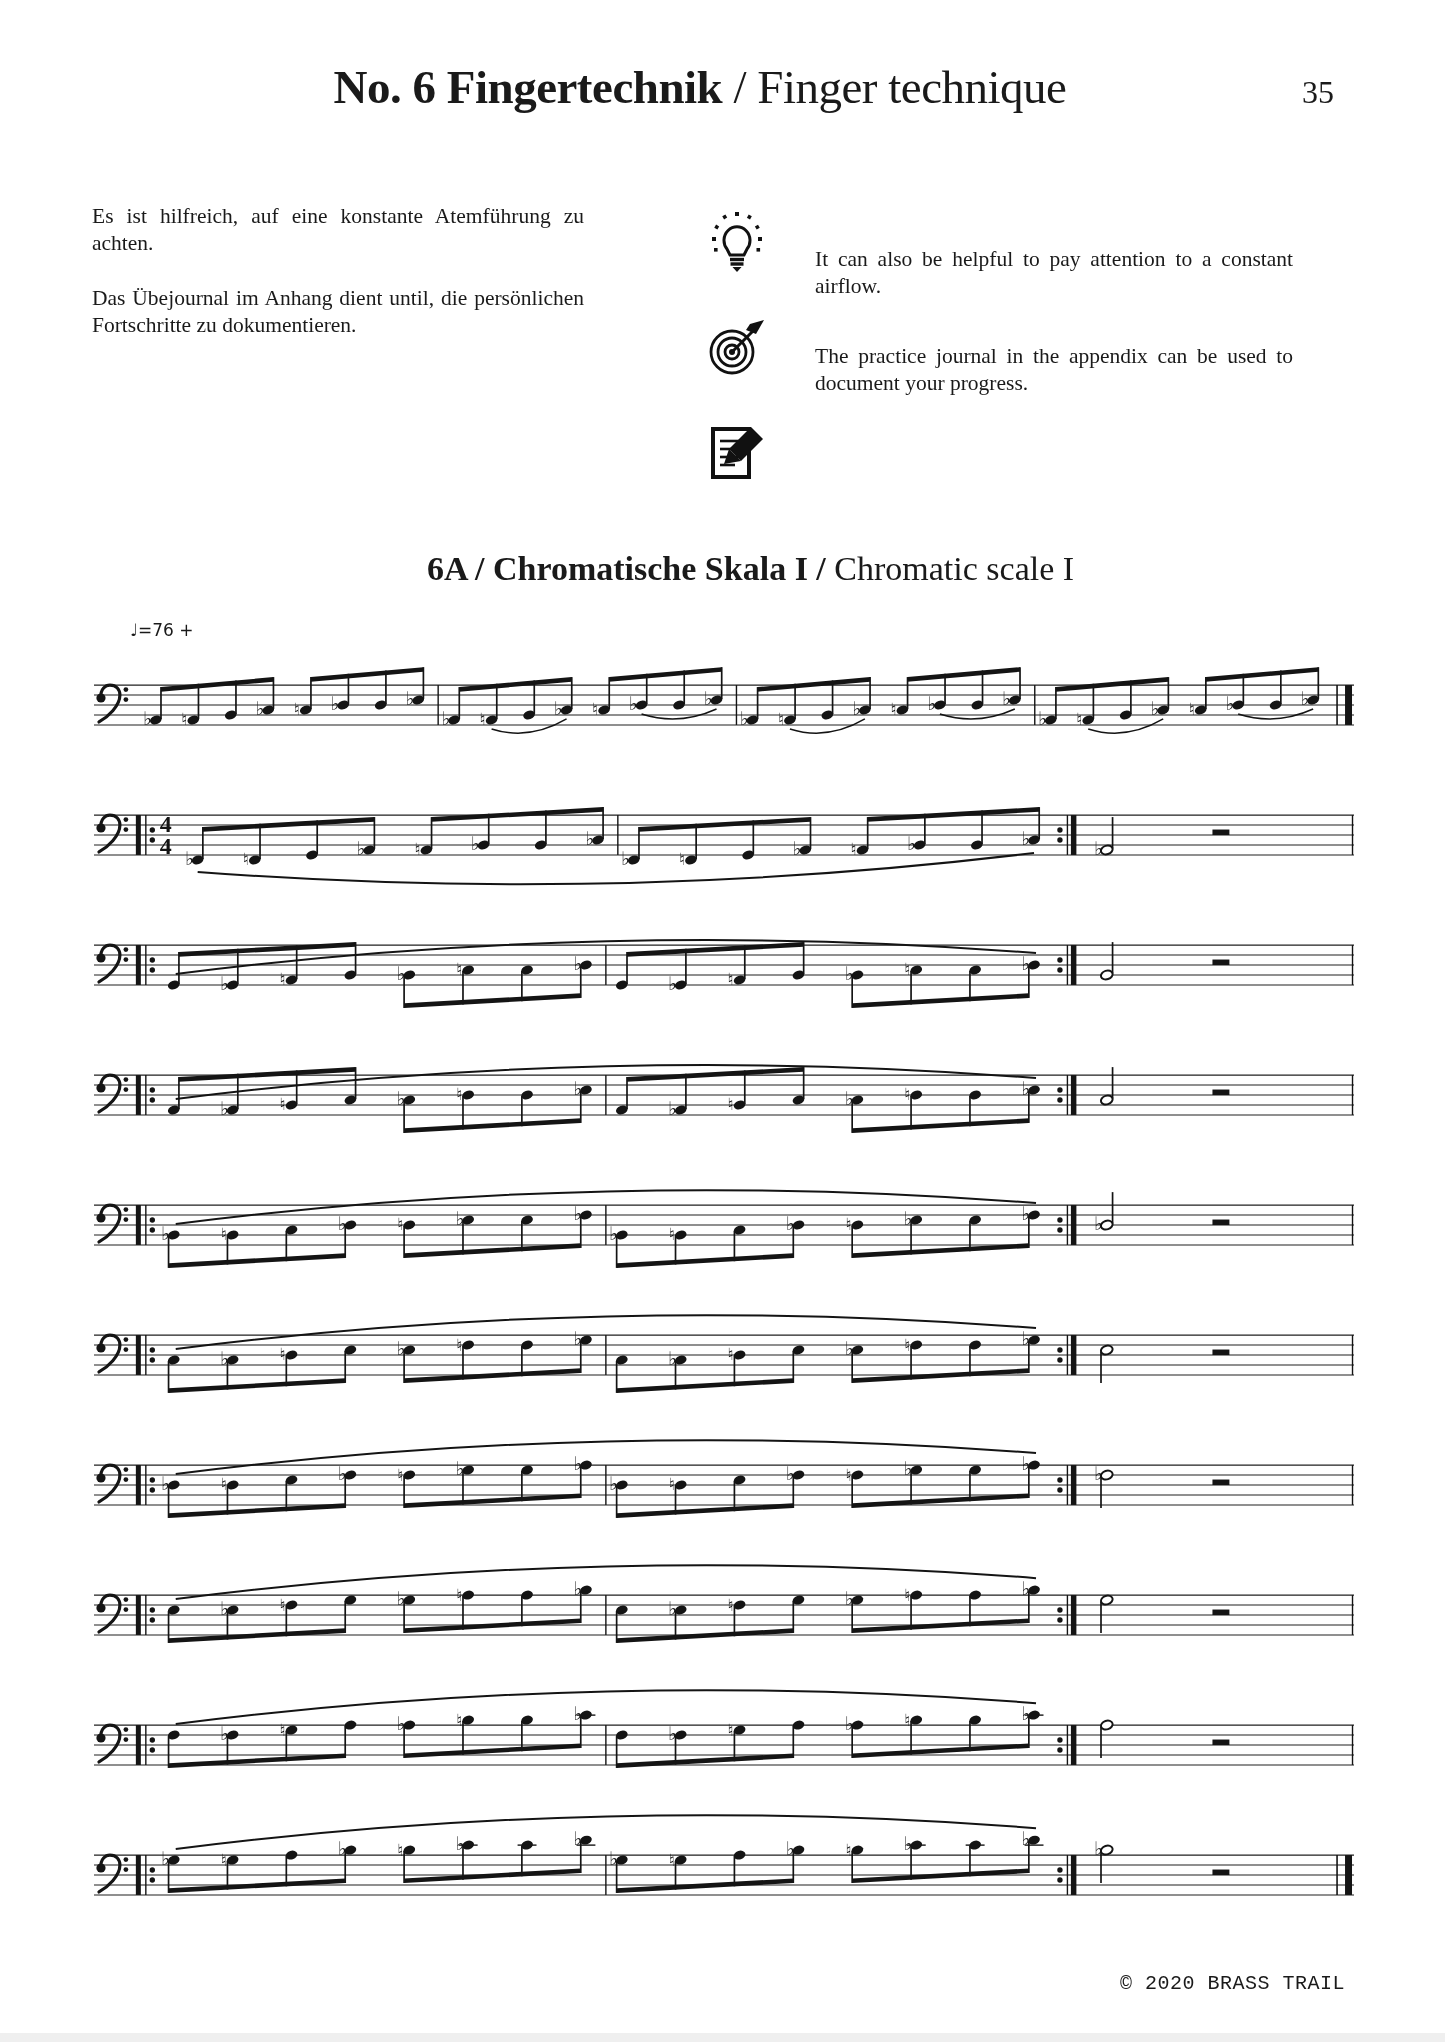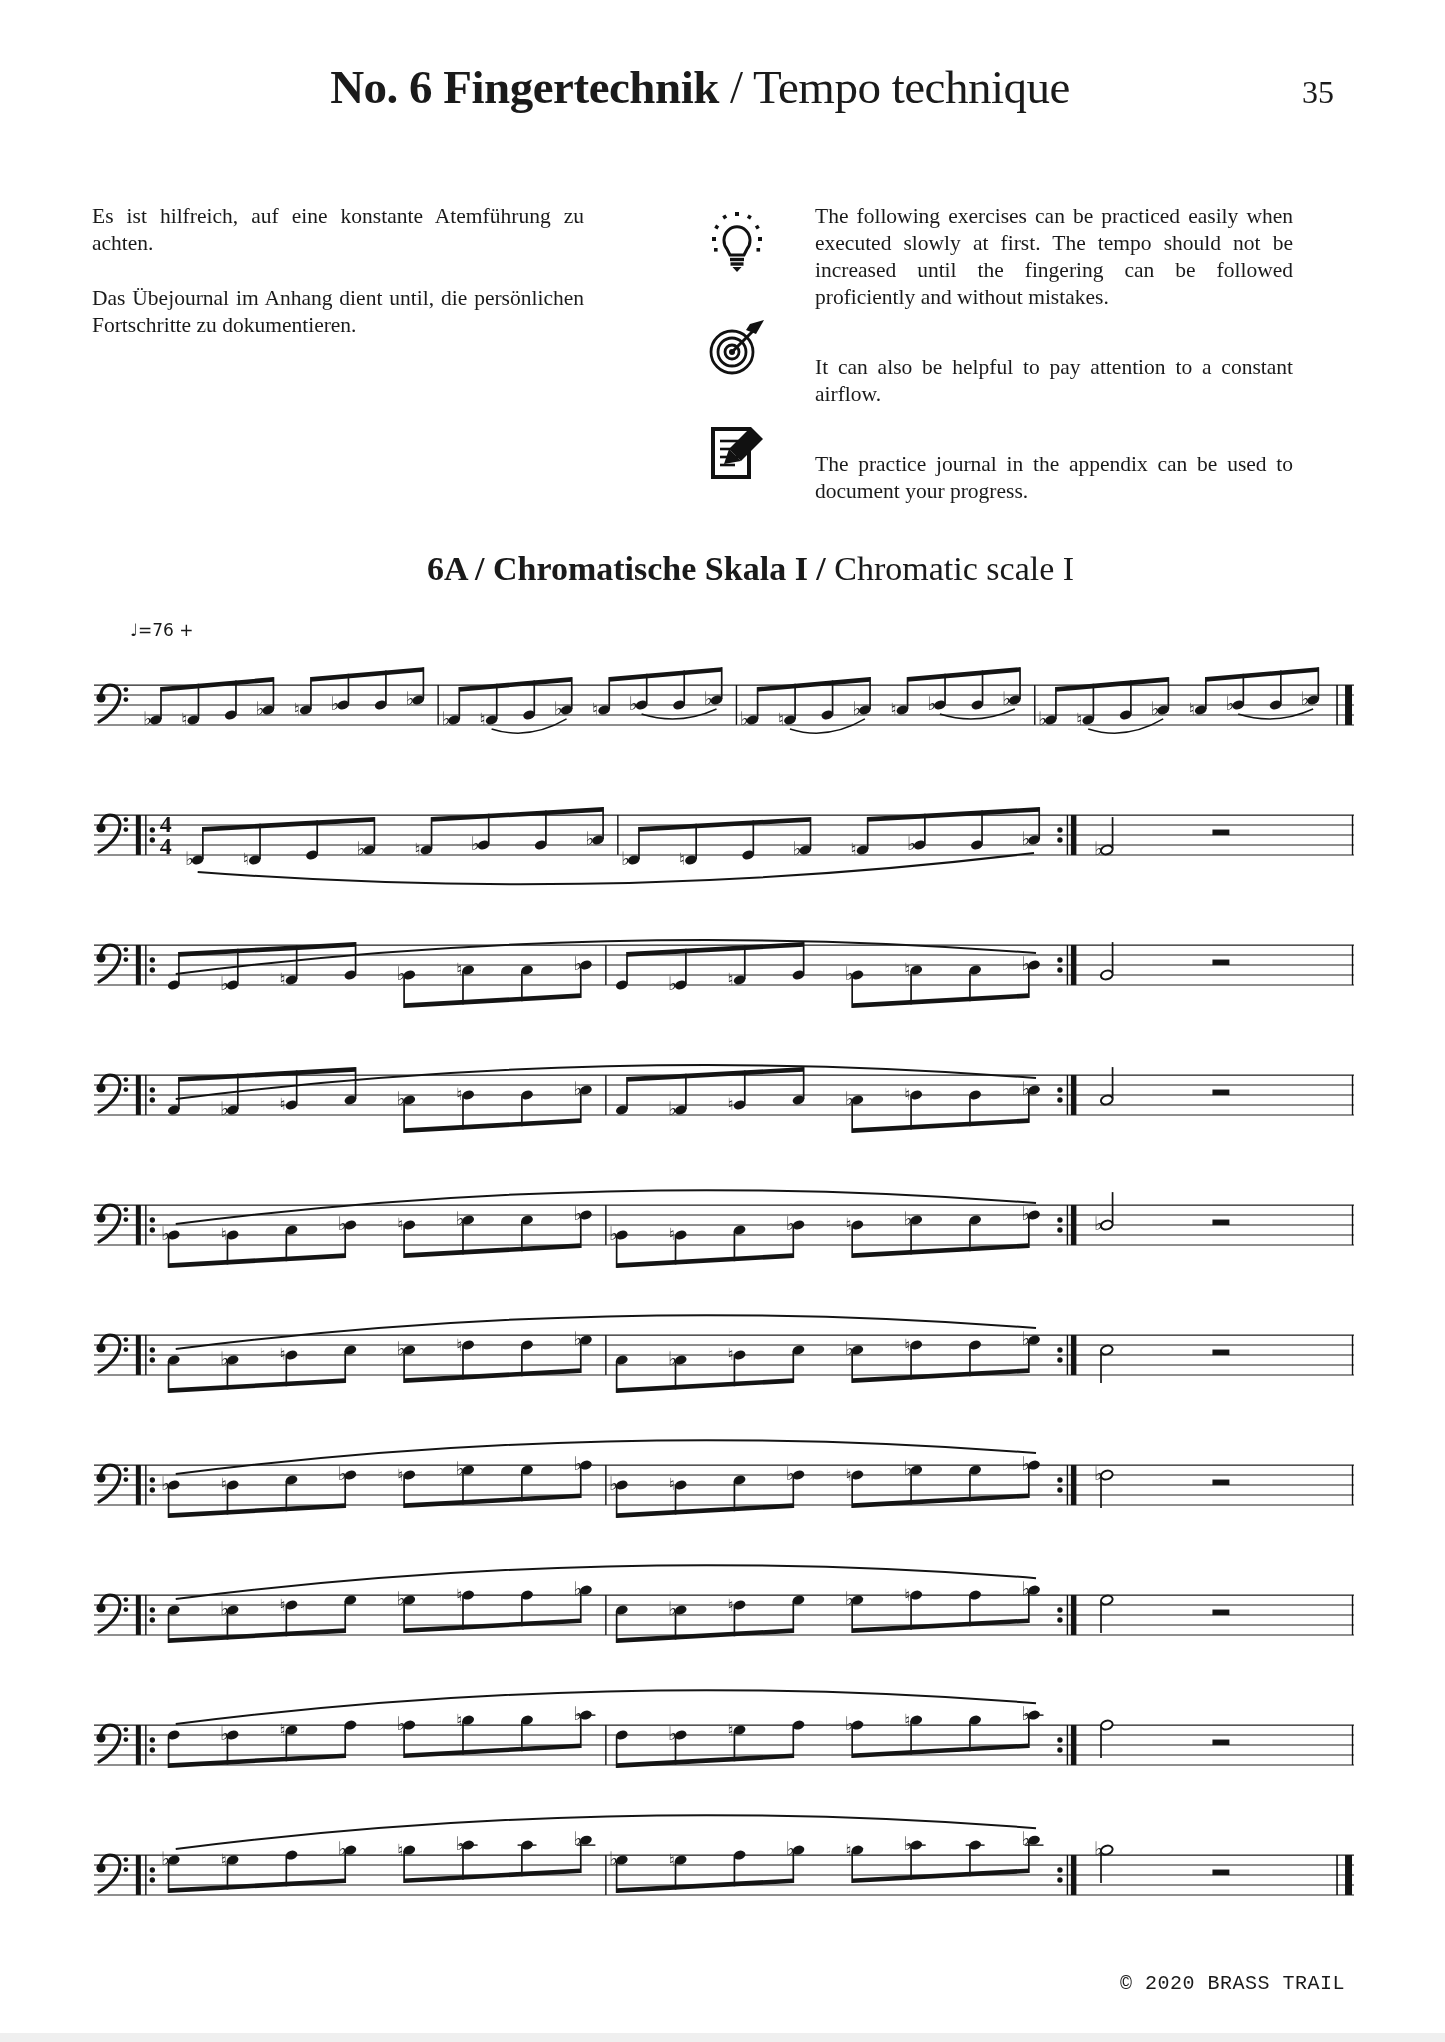--- a/index.html
+++ b/index.html
@@ -24,21 +24,21 @@
   .section-heading .b{font-weight:bold;}
   .tempo{position:absolute;left:130px;top:620px;font-size:17px;
        font-family:"DejaVu Sans","Liberation Serif",sans-serif;}
   .system{position:absolute;left:92px;width:1264px;height:150px;}
   .footer{position:absolute;top:1972px;right:100px;font-size:20px;letter-spacing:0.5px;font-family:Liberation Mono, monospace;}
   .bottom-edge{position:absolute;bottom:0;left:0;width:1445px;height:9px;background:#efefef;}
 </style>
 </head>
 <body>
 
-<div class="page-title"><span class="b">No. 6 Fingertechnik</span><span> / Tempo technique</span></div>
+<div class="page-title"><span class="b">No. 6 Fingertechnik</span><span> / Finger technique</span></div>
 <div class="page-num">35</div>
 
 <div class="col col-de">
   <p>Es ist hilfreich, auf eine konstante Atemführung zu achten.</p>
   <p class="gap">Das Übejournal im Anhang dient until, die persönlichen Fortschritte zu dokumentieren.</p>
 </div>
 
 <div class="icon-col">
   <svg class="icon i1" width="62" height="66" viewBox="-31 -33 62 66">
     <g stroke="#111" stroke-width="3" fill="none">
@@ -76,21 +76,20 @@
       <line x1="-17" y1="-4" x2="1" y2="-4"></line>
       <line x1="-17" y1="4" x2="3" y2="4"></line>
       <line x1="-17" y1="12" x2="-2" y2="12"></line>
     </g>
     <polygon points="14,-26 26,-14 4,8 -8,-4" fill="#111"></polygon>
     <polygon points="-8,-4 4,8 -13,11 Z" fill="#111"></polygon>
   </svg>
 </div>
 
 <div class="col col-en">
-  <p>The following exercises can be practiced easily when executed slowly at first. The tempo should not be increased until the fingering can be followed proficiently and without mistakes.</p>
   <p class="gap">It can also be helpful to pay attention to a constant airflow.</p>
   <p class="gap">The practice journal in the appendix can be used to document your progress.</p>
 </div>
 
 <div class="section-heading"><span class="b">6A / Chromatische Skala I / </span><span>Chromatic scale I</span></div>
 
 <div class="tempo">♩=76 +</div>
 
 <div id="systems">
     <div class="system" style="top: 635px;"><svg viewBox="-2 -50 1268 150" width="1264" height="150">

